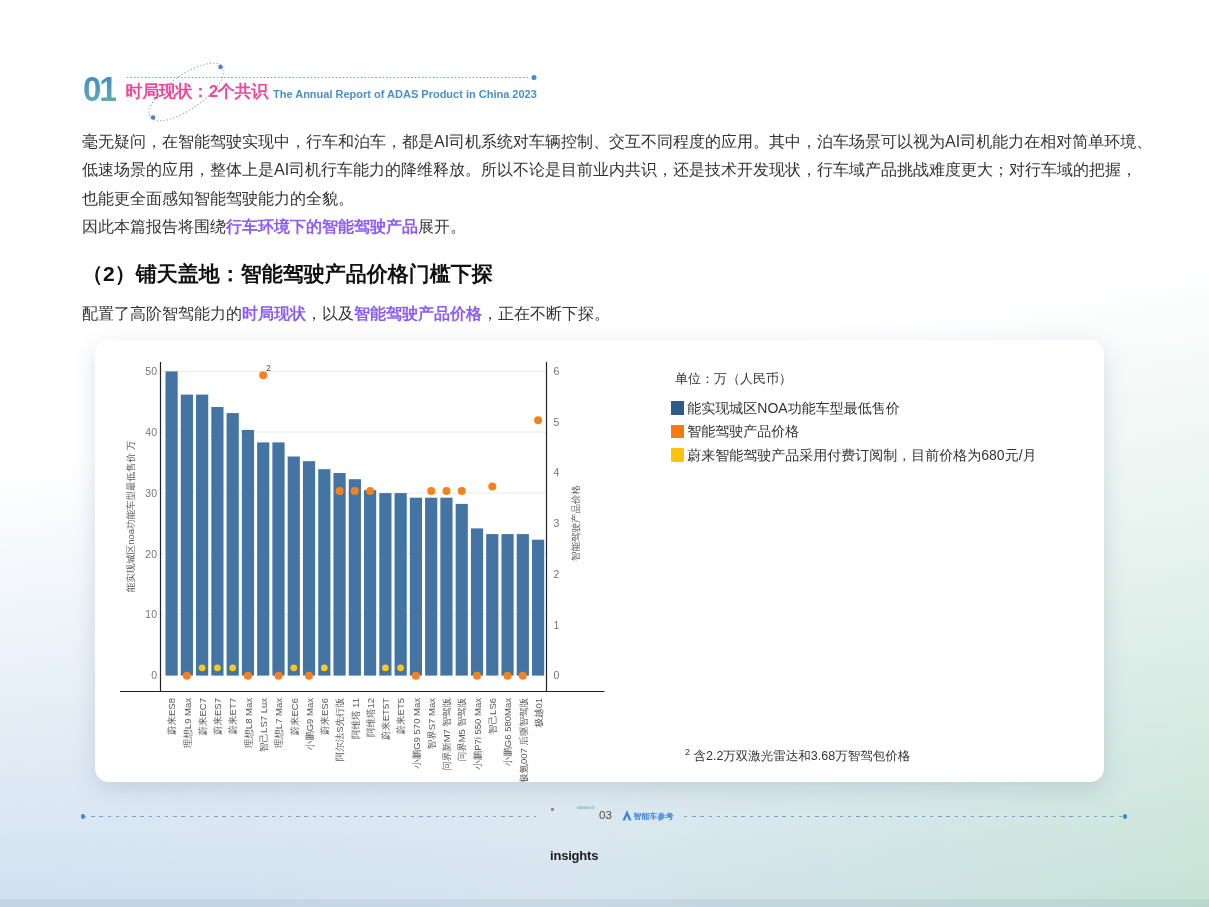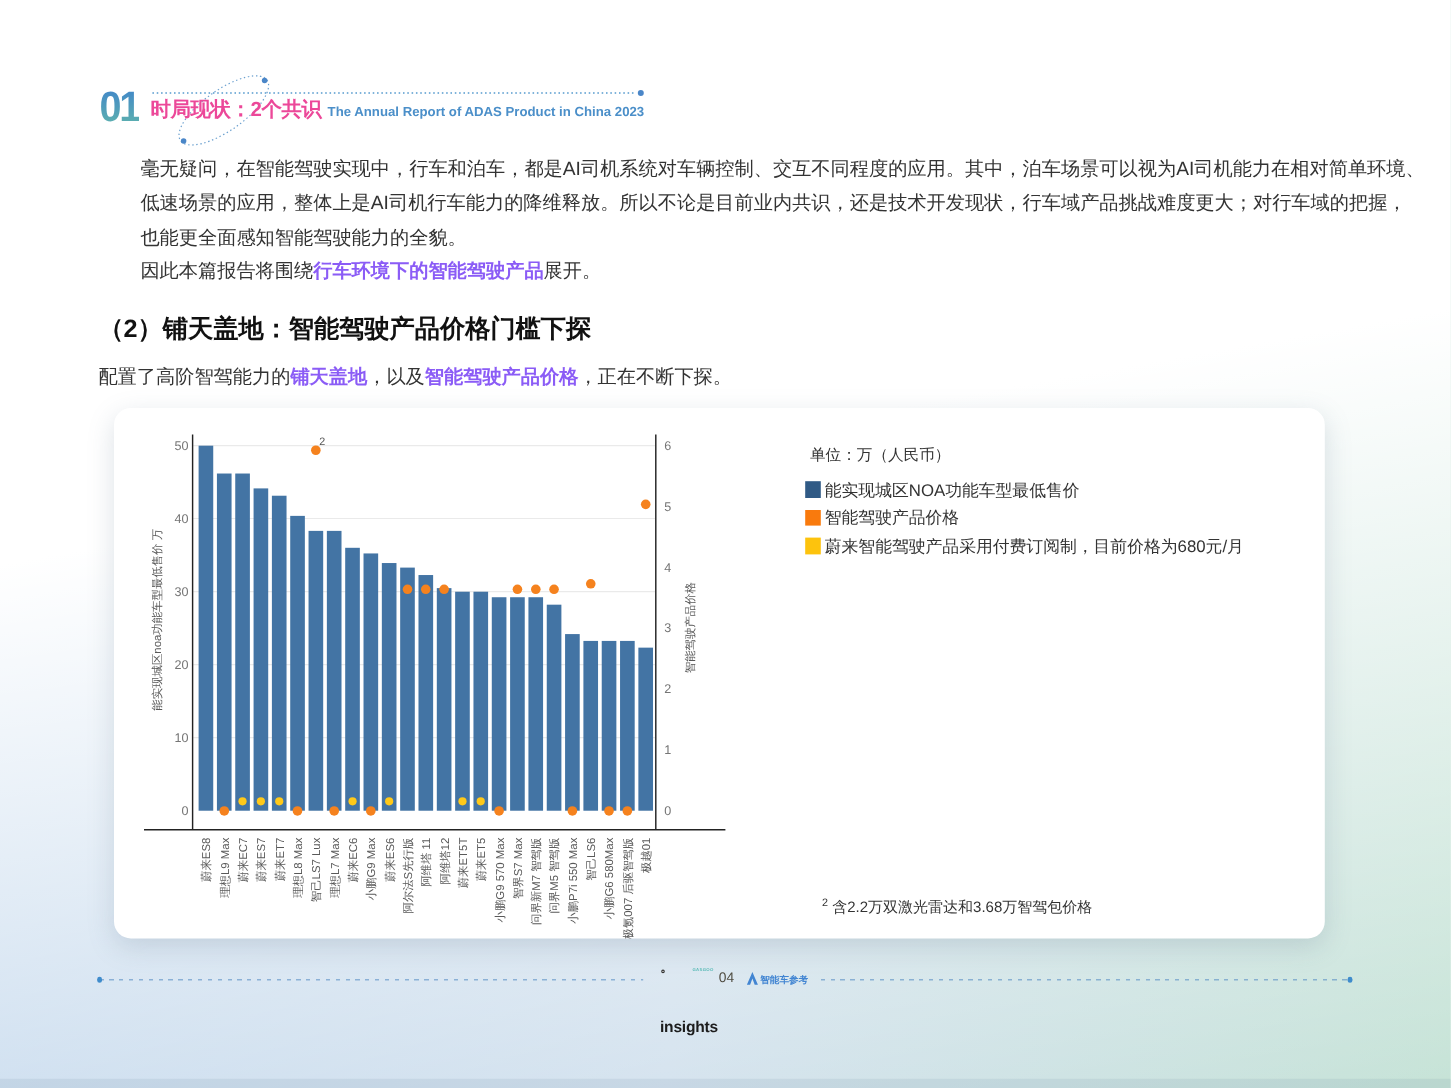--- a/index.html
+++ b/index.html
@@ -13,21 +13,21 @@
 }
 .abs { position:absolute; }
 .num01 {
   left:83px; top:69px; font-size:33px; font-weight:bold; letter-spacing:-2px;
   transform:scaleY(1.07); transform-origin:0 0;
   background:linear-gradient(180deg,#4287c8 12%, #5fb4ad 92%);
   -webkit-background-clip:text; background-clip:text; color:transparent;
 }
 .htitle { left:125.5px; top:79.5px; font-size:17px; font-weight:bold; color:#ec4899; letter-spacing:-0.35px;}
 .hsub { left:273px; top:88px; font-size:11px; font-weight:bold; color:#4b8fc9; }
-.para { left:82px; top:128px; font-size:16px; line-height:28.4px; color:#333;margin-left:35px; }
+.para { left:82px; top:128px; font-size:16px; line-height:28.4px; color:#333; }
 .b { color:#8b5cf6; font-weight:bold; }
 .h2 { left:82px; top:260px; font-size:21px; font-weight:bold; color:#111; }
 .sub { left:82px; top:303.5px; font-size:16px; color:#333; }
 .card {
   left:95px; top:340px; width:1009px; height:442px; background:#fff;
   border-radius:14px; box-shadow:0 7px 22px rgba(110,130,150,0.24);
 }
 .unit { left:580px; top:30px; font-size:13px; color:#333; position:absolute; }
 .lg { position:absolute; left:576px; font-size:14px; color:#333; height:16px; }
 .lg i { display:inline-block; width:13.3px; height:13.3px; margin-right:3px; vertical-align:-2px; }
@@ -50,21 +50,21 @@
   <circle cx="534" cy="77.5" r="2.5" fill="#4a86c8"></circle>
   <ellipse cx="186.5" cy="92" rx="44" ry="17" transform="rotate(-35 186.5 92)" fill="none" stroke="#6ba0cf" stroke-width="1" stroke-dasharray="1.2,2.2"></ellipse>
   <circle cx="220.5" cy="67" r="2.3" fill="#4a86c8"></circle>
   <circle cx="153" cy="117.5" r="2.3" fill="#4a86c8"></circle>
 </svg>
 <div class="abs num01">01</div>
 <div class="abs htitle">时局现状：2个共识</div>
 <div class="abs hsub">The Annual Report of ADAS Product in China 2023</div>
 <div class="abs para">毫无疑问，在智能驾驶实现中，行车和泊车，都是AI司机系统对车辆控制、交互不同程度的应用。其中，泊车场景可以视为AI司机能力在相对简单环境、<br>低速场景的应用，整体上是AI司机行车能力的降维释放。所以不论是目前业内共识，还是技术开发现状，行车域产品挑战难度更大；对行车域的把握，<br>也能更全面感知智能驾驶能力的全貌。<br>因此本篇报告将围绕<span class="b">行车环境下的智能驾驶产品</span>展开。</div>
 <div class="abs h2">（2）铺天盖地：智能驾驶产品价格门槛下探</div>
-<div class="abs sub">配置了高阶智驾能力的<span class="b">铺天盖地</span>，以及<span class="b">智能驾驶产品价格</span>，正在不断下探。</div>
+<div class="abs sub">配置了高阶智驾能力的<span class="b">时局现状</span>，以及<span class="b">智能驾驶产品价格</span>，正在不断下探。</div>
 <div class="abs card">
   <svg style="position:absolute;left:0;top:0" width="1009" height="442" viewBox="95 340 1009 442">
 <line x1="161" y1="614.7" x2="546" y2="614.7" stroke="#eaeaea" stroke-width="1"></line>
 <line x1="161" y1="553.9" x2="546" y2="553.9" stroke="#eaeaea" stroke-width="1"></line>
 <line x1="161" y1="493.0" x2="546" y2="493.0" stroke="#eaeaea" stroke-width="1"></line>
 <line x1="161" y1="432.1" x2="546" y2="432.1" stroke="#eaeaea" stroke-width="1"></line>
 <line x1="161" y1="371.3" x2="546" y2="371.3" stroke="#eaeaea" stroke-width="1"></line>
 <rect x="165.50" y="371.4" width="12.2" height="304.2" fill="#4374a4"></rect>
 <rect x="180.77" y="394.6" width="12.2" height="281.0" fill="#4374a4"></rect>
 <rect x="196.04" y="394.6" width="12.2" height="281.0" fill="#4374a4"></rect>
@@ -166,17 +166,17 @@
   <div class="fnote"><sup style="font-size:9px">2</sup> 含2.2万双激光雷达和3.68万智驾包价格</div>
 </div>
 <div class="bstrip"></div>
 <div class="dash" style="left:83px; width:453px;"></div>
 <div class="dash" style="left:684px; width:441px;"></div>
 <div class="fdot" style="left:80.5px;"></div>
 <div class="fdot" style="left:1122.5px;"></div>
 <div class="ins">insights</div>
 <div class="ring"></div>
 <div class="tiny">GASGOO</div>
-<div class="pg">04</div>
+<div class="pg">03</div>
 <svg class="abs" style="left:622px;top:810px" width="10" height="11" viewBox="0 0 10 11">
     <path d="M5 0 L9.6 10.6 L6.9 10.6 L5 5.4 L3.1 10.6 L0.4 10.6 Z" fill="#4285d2"></path>
   </svg>
 <div class="brand">智能车参考</div>
 
 </body></html>

